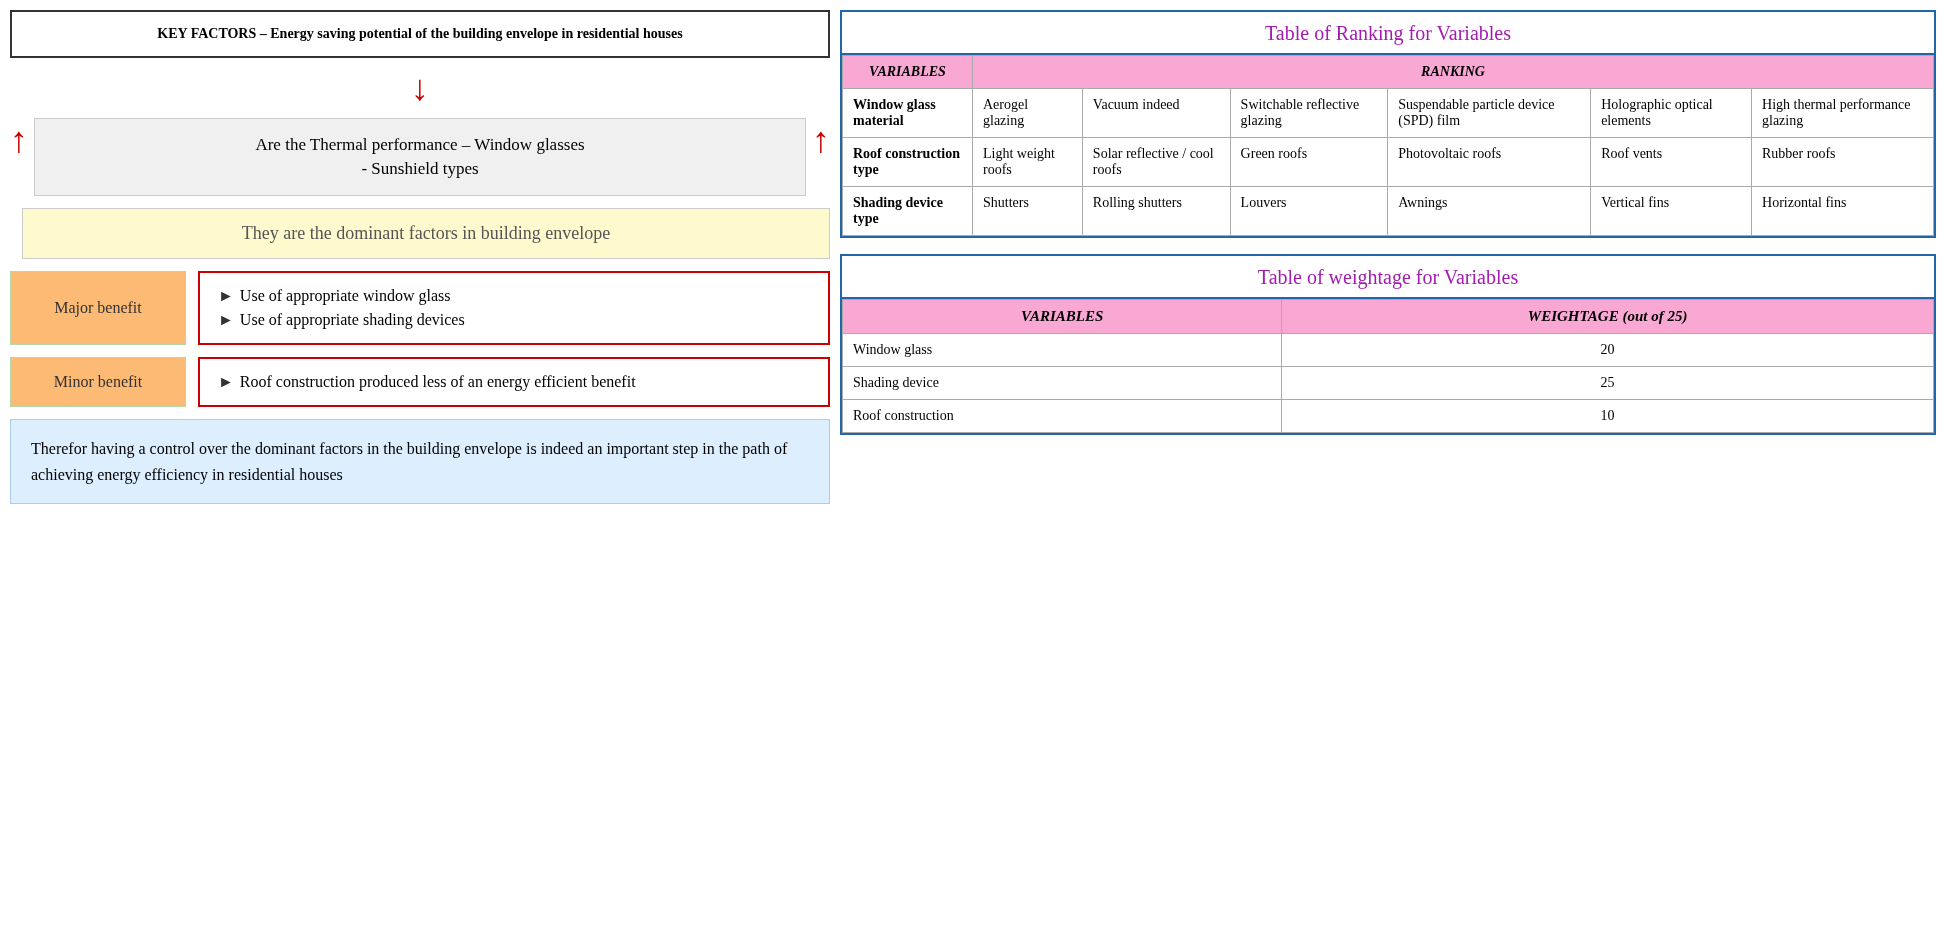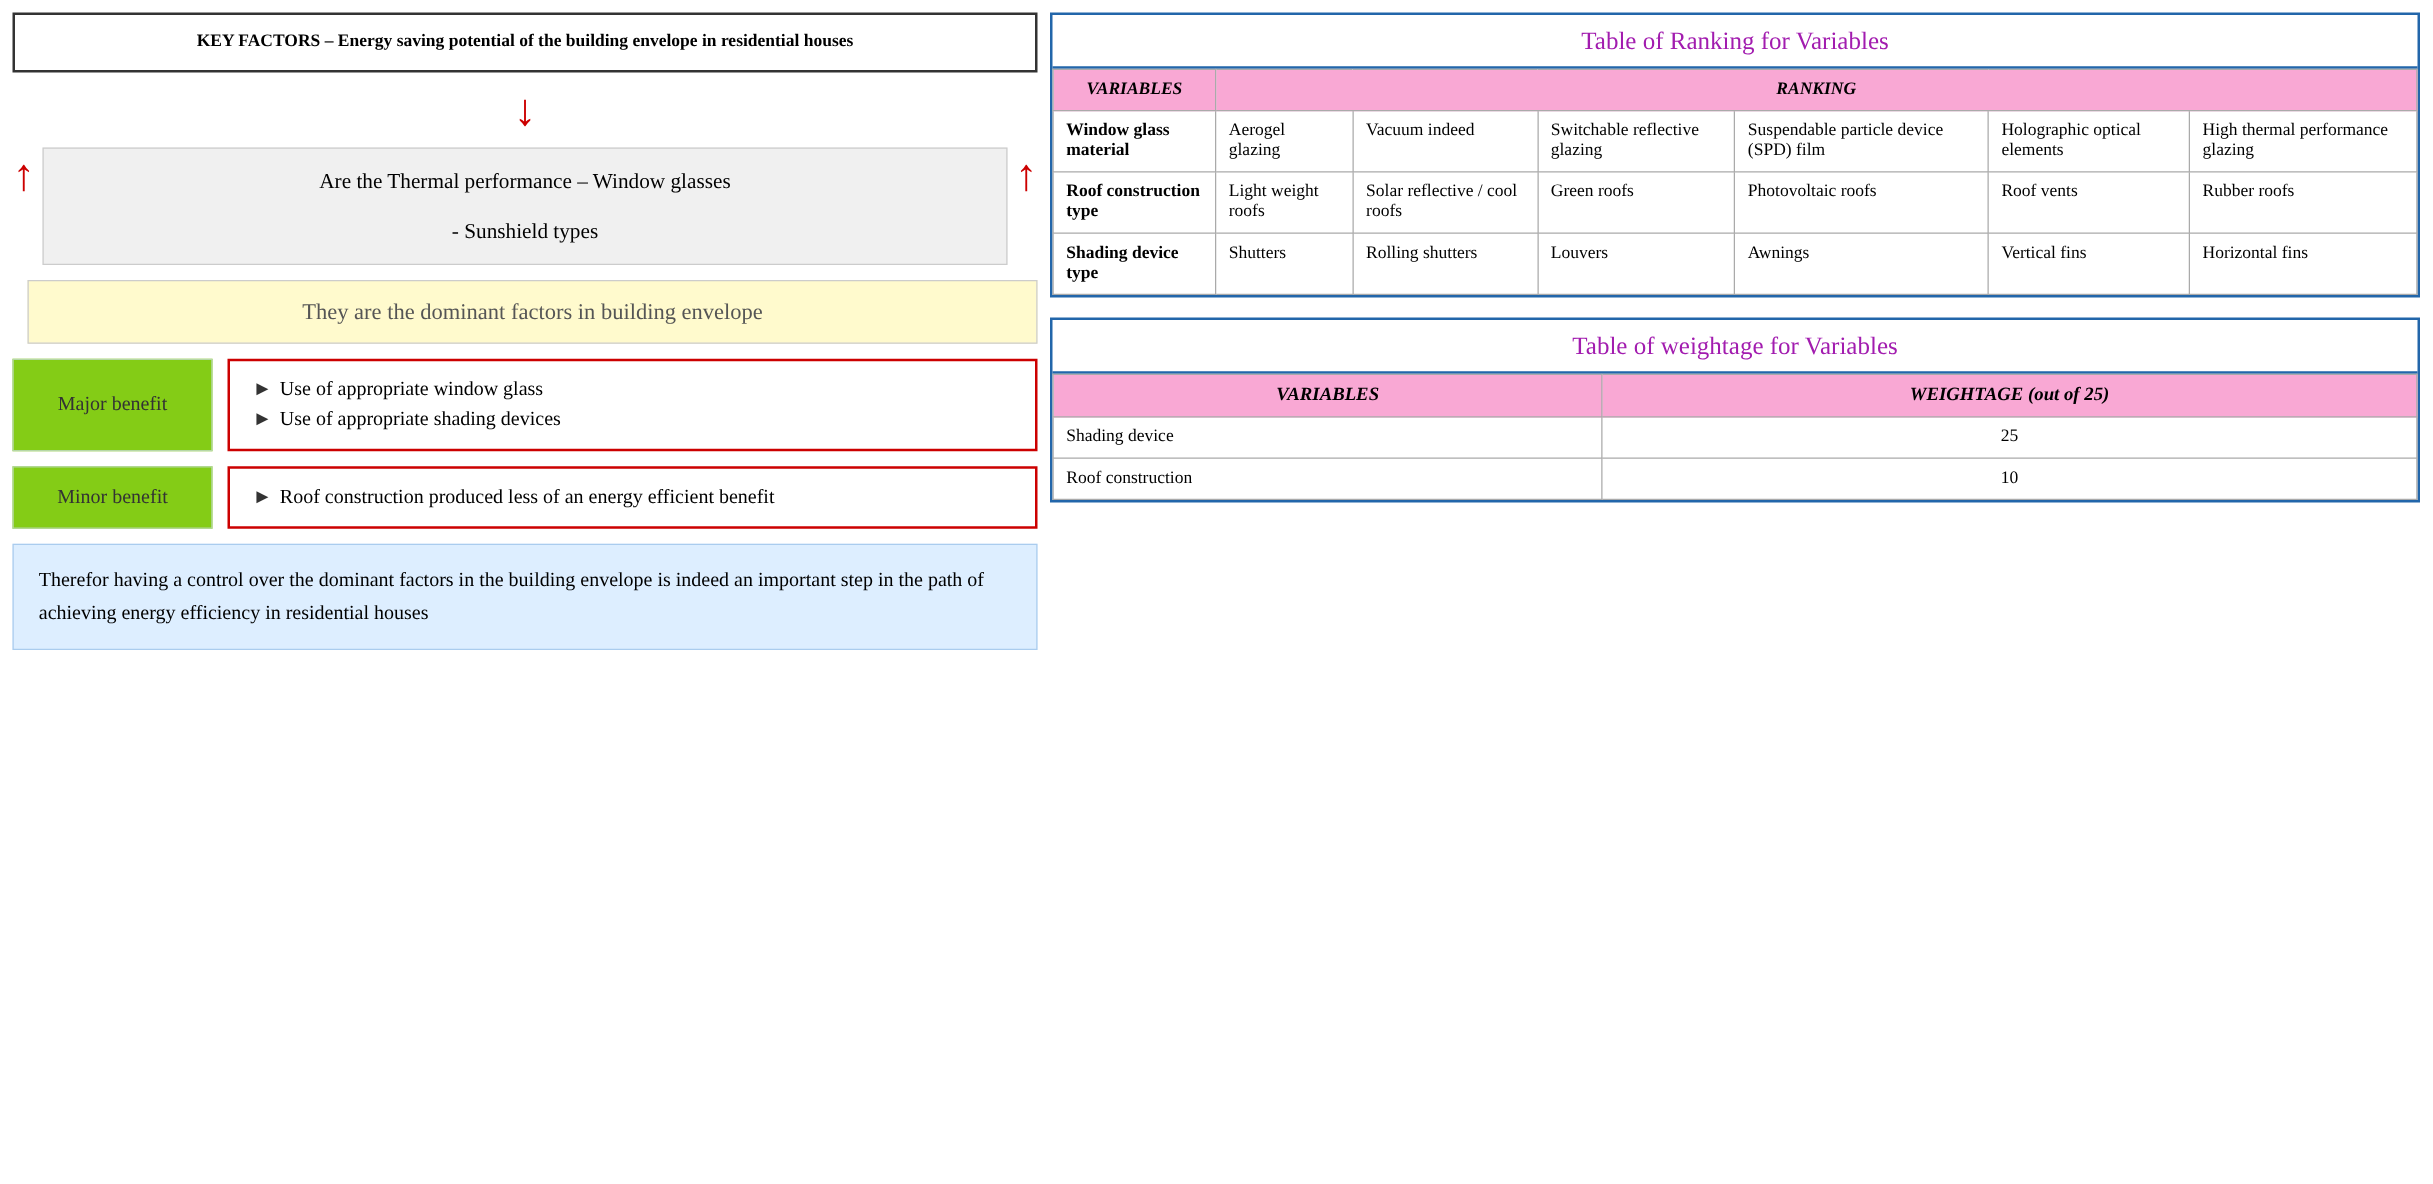--- a/index.html
+++ b/index.html
@@ -70,22 +70,22 @@
       flex-direction: column;
       gap: 12px;
     }
     .benefit-row {
       display: flex;
       flex-direction: row;
       align-items: stretch;
       gap: 12px;
     }
     .benefit-label {
-      width: 160px;
-      background: #84cc16;
+      width: 176px;
+      background: #fdba74;
       border: 1px solid #b6d7a8;
       display: flex;
       align-items: center;
       justify-content: center;
       font-size: 16px;
       color: #333;
       padding: 10px;
       text-align: center;
       flex-shrink: 0;
     }
@@ -176,21 +176,21 @@
 
   <div class="arrow-down">↓</div>
 
   <div style="display:flex; align-items:stretch; gap:0;">
     <div style="display:flex; flex-direction:column; justify-content:space-between; padding: 4px 0;">
       <div class="arrow-up">↑</div>
       <div style="flex:1;"></div>
       <div style="height:8px;"></div>
     </div>
     <div class="thermal-box" style="flex:1; margin:0 6px;">
-      <div style="margin-bottom:20px;">Are the Thermal performance – Window glasses</div>
+      <div style="margin-bottom:4px;">Are the Thermal performance – Window glasses</div>
       <div>- Sunshield types</div>
     </div>
     <div style="display:flex; flex-direction:column; justify-content:space-between; padding: 4px 0;">
       <div class="arrow-up">↑</div>
       <div style="flex:1;"></div>
       <div style="height:8px;"></div>
     </div>
   </div>
 
   <div class="dominant-box">
@@ -277,20 +277,24 @@
   <div class="table-container">
     <div class="table-title">Table of weightage for Variables</div>
     <table class="weightage-table">
       <thead>
         <tr>
           <th>VARIABLES</th>
           <th>WEIGHTAGE (out of 25)</th>
         </tr>
       </thead>
       <tbody id="weightage-tbody">
+      <tr>
+            <td>Window glass</td>
+            <td style="text-align: center;">20</td>
+          </tr>
           <tr>
             <td>Shading device</td>
             <td style="text-align: center;">25</td>
           </tr>
           <tr>
             <td>Roof construction</td>
             <td style="text-align: center;">10</td>
           </tr>
         </tbody>
     </table>

